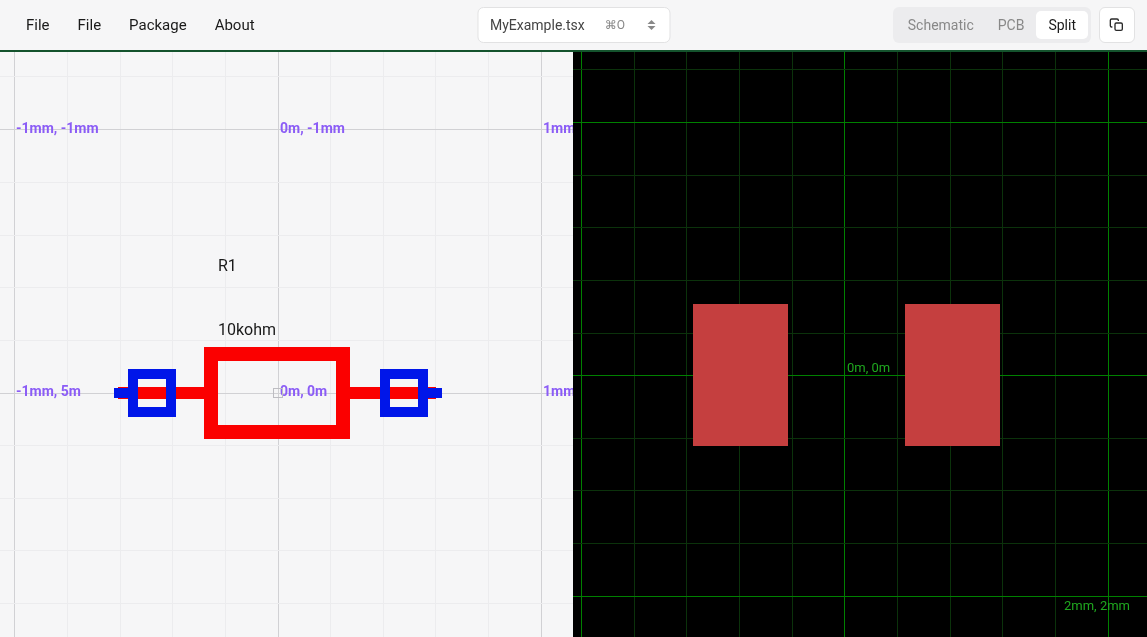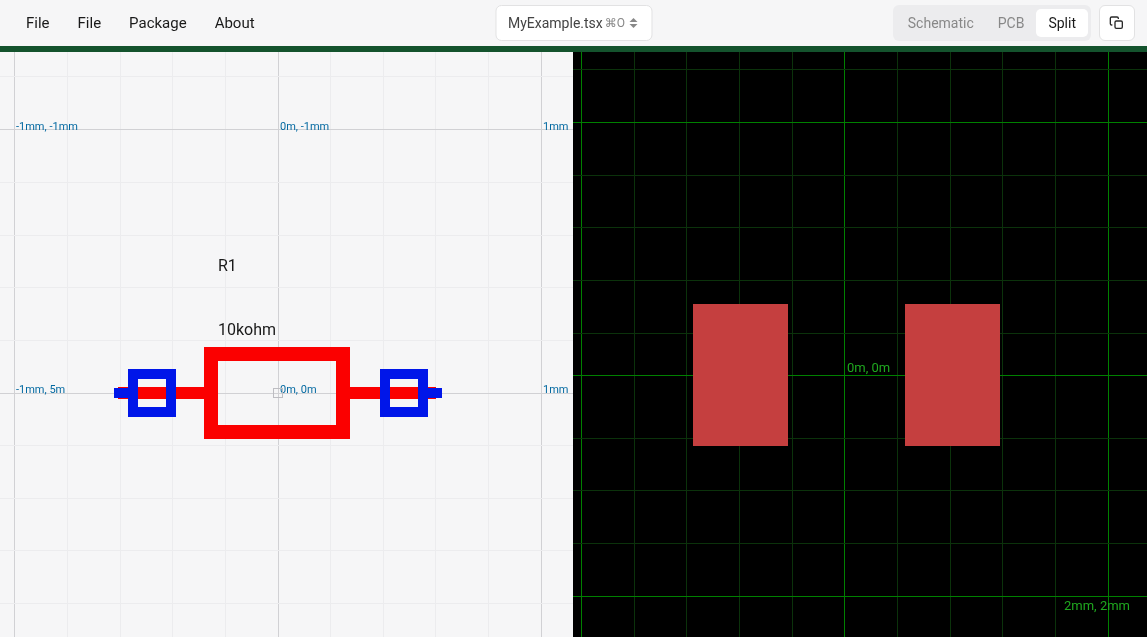--- a/index.html
+++ b/index.html
@@ -12,40 +12,40 @@
       background: #f6f6f7;
       width: 1147px;
       height: 637px;
       overflow: hidden;
     }
     .topbar {
       height: 52px;
       display: flex;
       align-items: center;
       background: #f6f6f7;
-      border-bottom: 6px solid #14532d;
+      border-bottom: 2px solid #14532d;
       padding: 0 12px;
     }
     .menu {
       display: flex;
       gap: 0;
     }
     .menu-item {
       padding: 8px 14px;
       font-size: 15px;
       color: #1a1a1a;
       cursor: pointer;
     }
     .center-control {
       position: absolute;
       left: 50%;
       transform: translateX(-50%);
       display: flex;
       align-items: center;
-      gap: 2px;
+      gap: 20px;
       background: #fff;
       border: 1px solid #e2e2e3;
       border-radius: 6px;
       padding: 6px 12px;
       height: 36px;
       color: #444;
       font-size: 14px;
     }
     .center-control .filename {
       font-weight: 400;
@@ -142,23 +142,24 @@
     .schematic-grid .v-minor,
     .schematic-grid .h-minor {
       position: absolute;
       background: #ececee;
     }
     .schematic-grid .v-major, .schematic-grid .v-minor { top: 0; bottom: 0; width: 1px; }
     .schematic-grid .h-major, .schematic-grid .h-minor { left: 0; right: 0; height: 1px; }
 
     .coord-label {
       position: absolute;
-      font-size: 11px;
-      color: #0369a1;
+      font-size: 14px;
+      color: #8b5cf6;
       white-space: nowrap;
+      font-weight: bold;
     }
     .pcb-coord-label {
       position: absolute;
       font-size: 13px;
       color: #1fa81f;
       white-space: nowrap;
     }
 
     .origin-marker {
       position: absolute;

